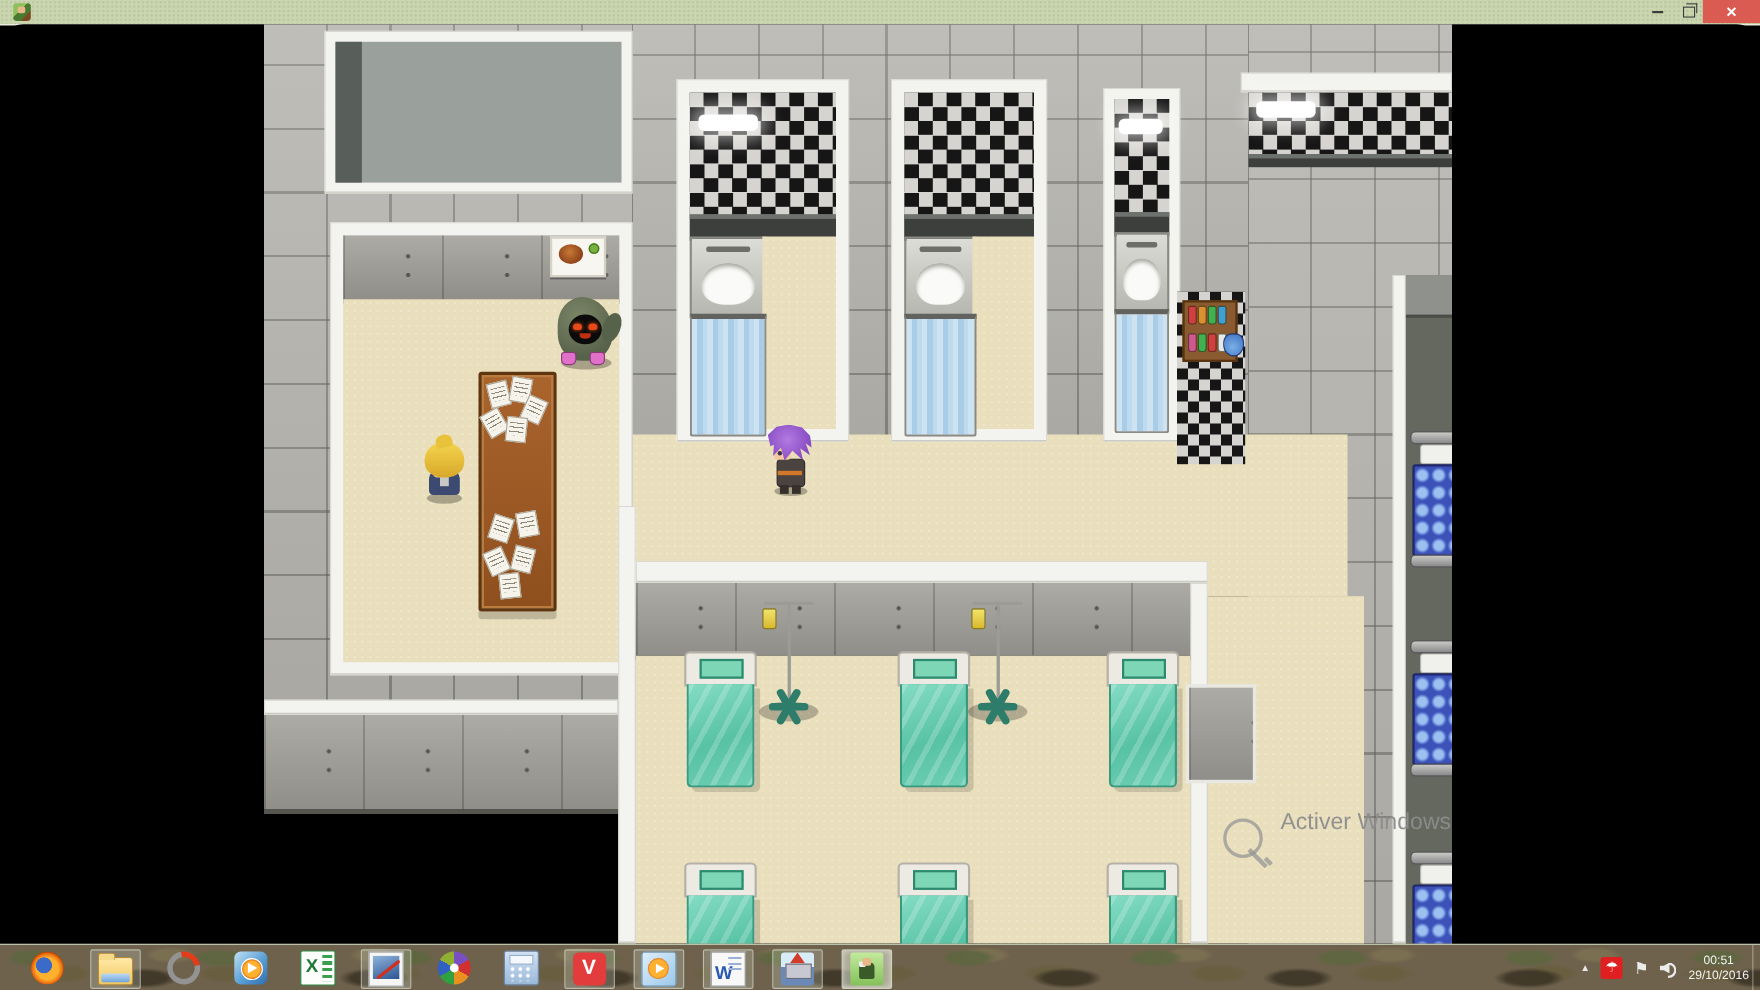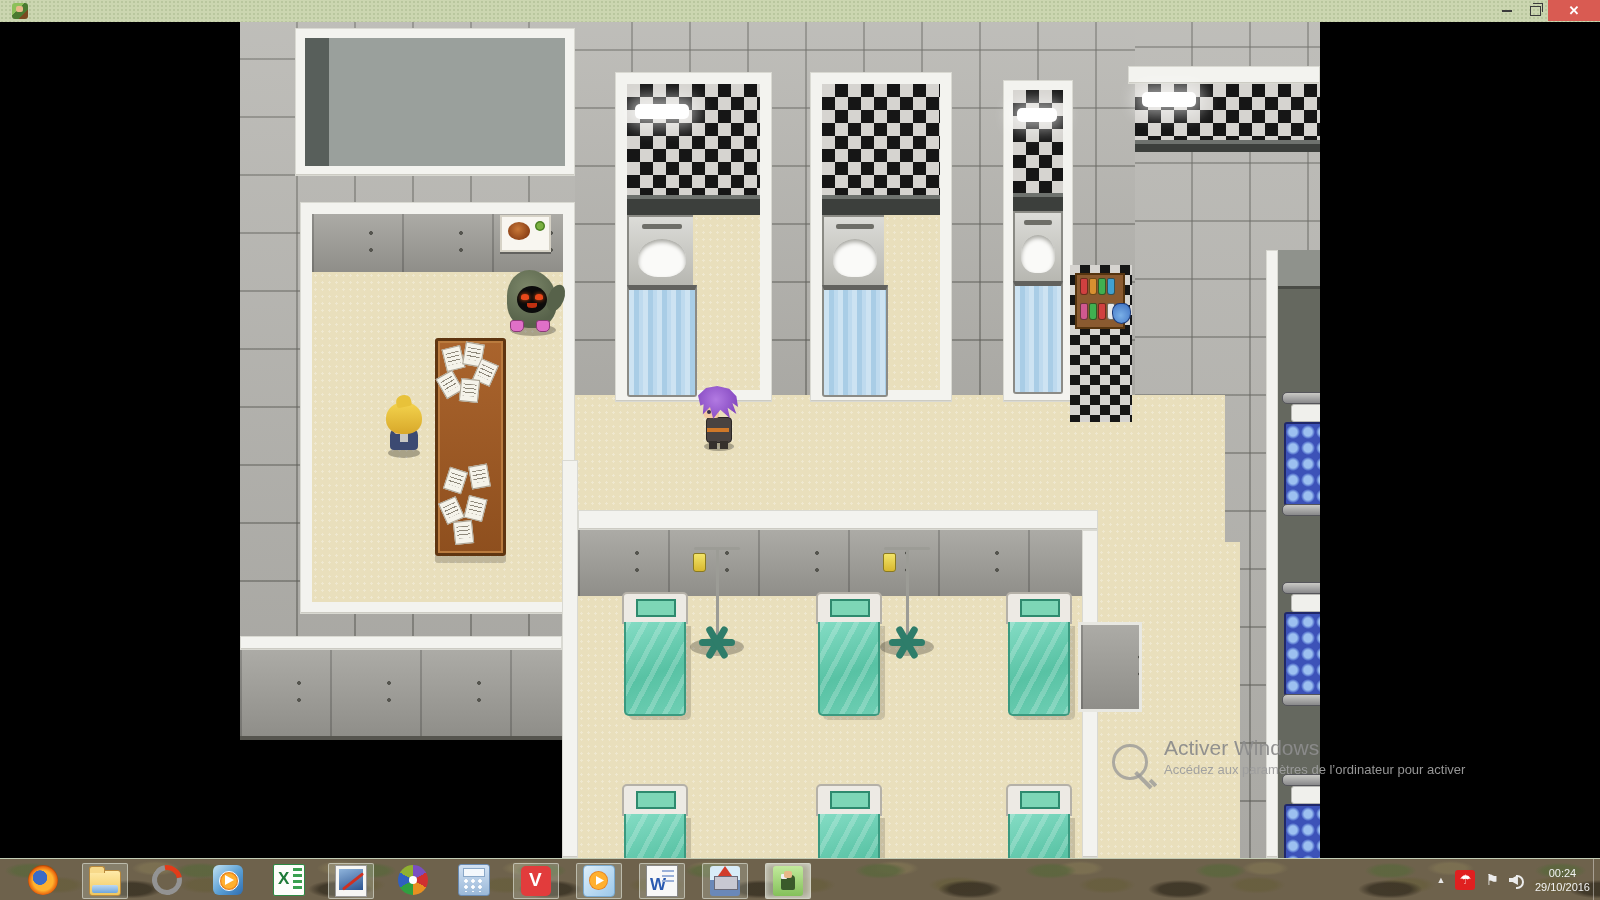--- a/index.html
+++ b/index.html
@@ -14,21 +14,21 @@
     background:linear-gradient(135deg,#8cc05a 0 40%,#4a7a30 40% 70%,#7a4a20 70%);}
   .tb-ico::after{content:"";position:absolute;left:4px;top:3px;width:7px;height:6px;background:#e8b888;border-radius:2px;}
   .winbtn{position:absolute;top:0;height:21px;display:flex;align-items:center;justify-content:center;cursor:default;}
   #btn-min{left:1494px;width:26px;}
   #btn-min i{width:10px;height:2px;background:#3c3c3c;}
   #btn-restore{left:1522px;width:26px;}
   #btn-restore i{position:relative;width:9px;height:8px;border:1px solid #3c3c3c;background:transparent;}
   #btn-restore i::before{content:"";position:absolute;left:2px;top:-4px;width:9px;height:8px;border:1px solid #3c3c3c;border-bottom:none;border-left:none;}
   #btn-close{left:1548px;width:52px;background:#d95b52;color:#fff;font-size:13px;font-weight:bold;}
   
-  #game{position:absolute;top:22px;left:0;width:1600px;height:836px;background:#000;overflow:hidden;}
+  #game{position:absolute;top:22px;left:0;width:1600px;height:836px;background:#000;overflow:hidden;border-radius:21px;}
   .tiles{background-color:#b4b3ae;background-image:
     linear-gradient(rgba(255,255,255,.14),rgba(0,0,0,.06)),
     repeating-linear-gradient(0deg,transparent 0 56px,rgba(92,92,86,.5) 56px 58px),
     repeating-linear-gradient(90deg,transparent 0 56px,rgba(92,92,86,.5) 56px 58px);}
   .beige{background-color:#e9dfbc;background-image:radial-gradient(rgba(255,255,255,.28) 1px,transparent 1.4px);background-size:7px 7px;}
   .wwall{background:#f3f3ef;box-shadow:inset 0 0 0 1px #d9d9d2,inset 0 -2px 0 #cccbc3;}
   .metal{background-image:
     radial-gradient(circle,#55554f 1.6px,transparent 2.2px),
     radial-gradient(circle,#55554f 1.6px,transparent 2.2px),
     repeating-linear-gradient(90deg,rgba(0,0,0,.18) 0 2px,transparent 2px 90px),
@@ -390,21 +390,20 @@
       <span class="hr-leg" style="left:13px;"></span>
       <span class="hr-leg" style="left:24px;"></span>
     <span class="hr-face"></span>
       <span class="hr-hair"></span>
   </div>
 
   <div id="watermark">
     <span class="wm-key"></span>
     <div class="wm-text">
       <div class="wm-title">Activer Windows</div>
-      <div class="wm-line">Accédez aux paramètres de l’ordinateur pour activer</div>
     </div>
   </div>
 </div>
 
 <div id="taskbar">
   <div id="tb-apps">
       <div class="tb-item">
         <span class="app-icon icon-firefox"></span>
       </div>
       <div class="tb-item open">
@@ -443,18 +442,18 @@
       <div class="tb-item open active">
         <span class="app-icon icon-z-survivants"></span>
       </div>
     </div>
   <div id="tray">
     <span class="tray-chevron">▲</span>
     <span class="tray-avira">☂</span>
     <span class="tray-flag">⚑</span>
     <span class="tray-vol"></span>
     <div id="clock">
-      <div>00:24</div>
+      <div>00:51</div>
       <div>29/10/2016</div>
     </div>
   </div>
   <div id="show-desktop"></div>
 </div>
 
 </body></html>

